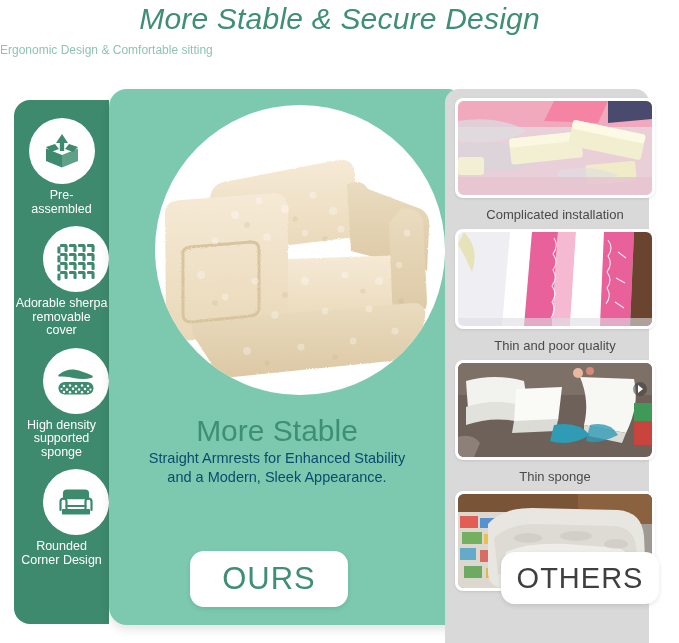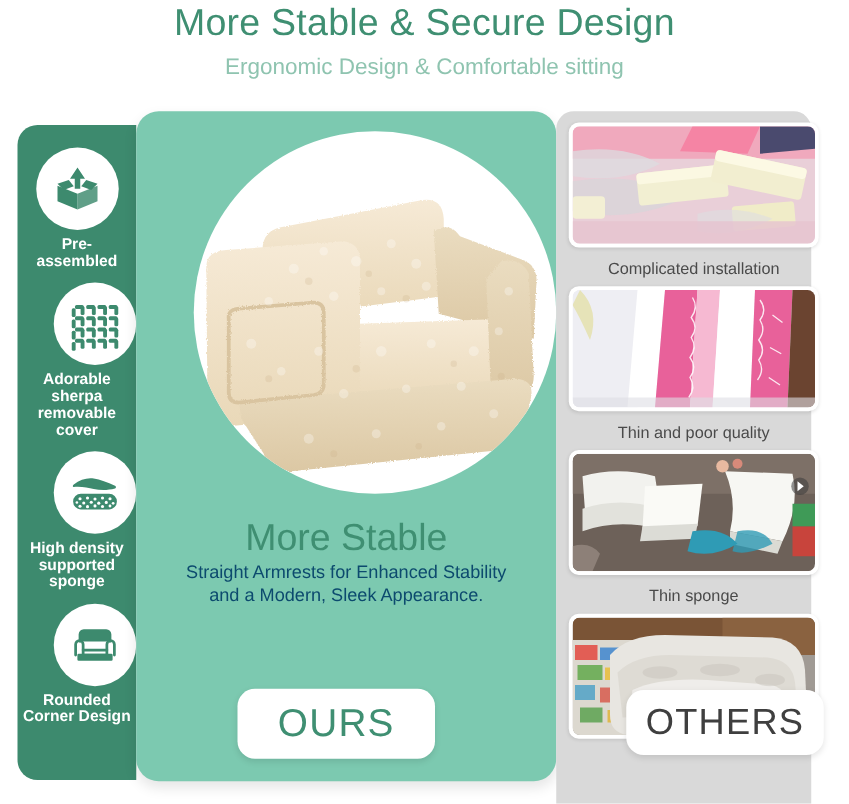--- a/index.html
+++ b/index.html
@@ -7,50 +7,51 @@
     width:679px;height:643px;position:relative;overflow:hidden;
     background:#ffffff;
     font-family:"Liberation Sans", sans-serif;
     -webkit-font-smoothing:antialiased;
   }
 
   
   .header{position:absolute;left:0;top:0;width:679px;height:88px;}
   .title{
     position:absolute;left:0;top:2px;width:679px;text-align:center;
-    font-size:30px;color:#3f8f72;letter-spacing:.2px;font-weight:400;
+    font-size:30px;color:#3f8f72;letter-spacing:.2px;font-weight:400;font-style:italic;
   }
   .subtitle{
-    position:absolute;left:0;top:43px;width:679px;text-align:center;
-    font-size:18px;color:#8fc4b0;font-weight:400;
+    position:absolute;left:0;top:43px;width:679px;
+    font-size:12px;color:#8fc4b0;font-weight:400;
   }
 
   
   .sidebar{
     position:absolute;left:14px;top:100px;width:95px;height:524px;
     background:#3d8a6e;border-radius:16px 0 0 16px;
     display:flex;flex-direction:column;align-items:center;
     padding-top:18px;box-sizing:border-box;
   }
-  .feature{width:95px;display:flex;flex-direction:column;align-items:center;font-weight:bold;}
+  .feature{width:95px;display:flex;flex-direction:column;align-items:center;}
   .feature + .feature{margin-top:10px;align-items:flex-end;}
   .f-icon{
     width:66px;height:66px;border-radius:50%;background:#ffffff;
     display:flex;align-items:center;justify-content:center;flex:none;
   }
   .f-label{
     margin-top:5px;color:#ffffff;font-size:12.5px;line-height:13.5px;
     text-align:center;width:95px;
   }
 
   
   .center-panel{
     position:absolute;left:109px;top:89px;width:336px;height:536px;
     background:#7cc9b0;border-radius:18px;
     box-shadow:0 5px 10px rgba(0,0,0,.10);
+    padding-left:20px;
   }
   .hero-circle{
     position:absolute;left:46px;top:16px;width:290px;height:290px;
     border-radius:50%;background:#ffffff;overflow:hidden;
   }
   .hero-circle svg{position:absolute;left:0;top:0;}
   .center-head{
     position:absolute;left:0;top:325px;width:336px;text-align:center;
     font-size:30px;color:#3f8f72;
   }

